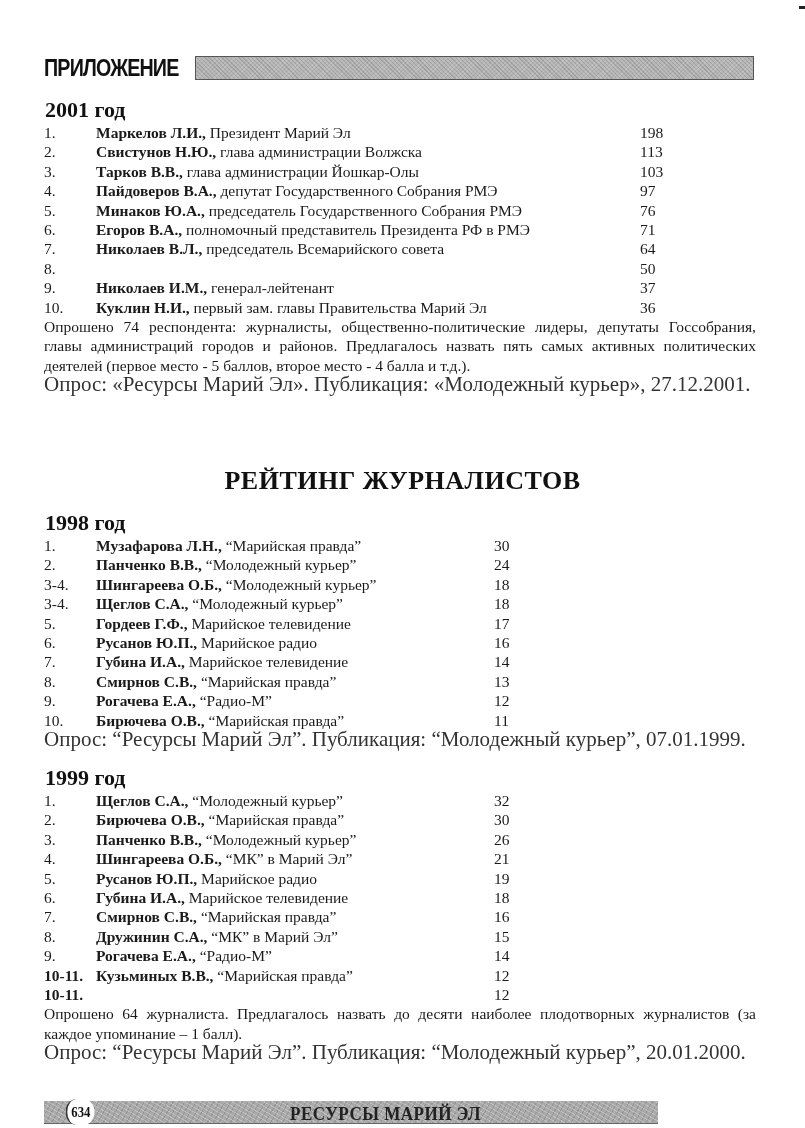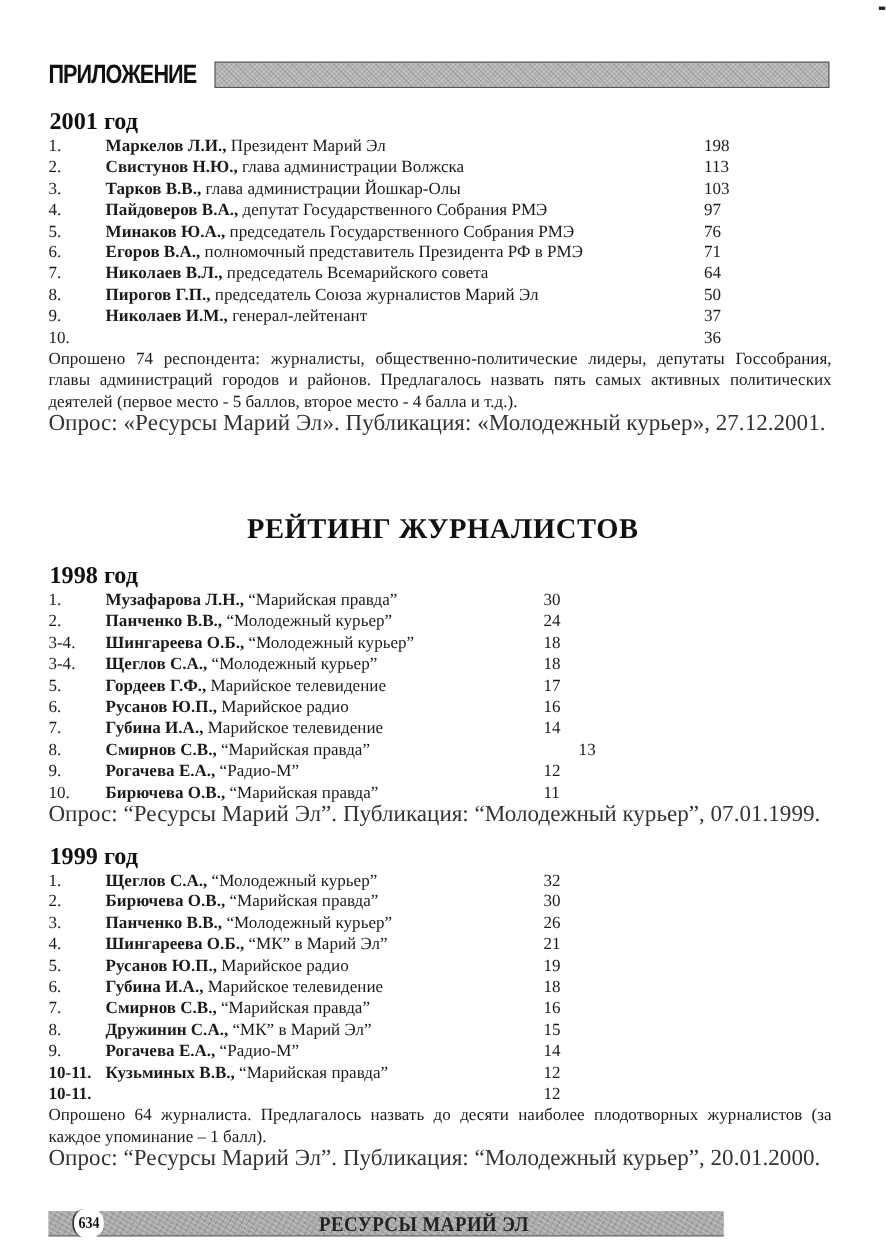--- a/index.html
+++ b/index.html
@@ -203,30 +203,30 @@
         <span class="rank-body"><span class="rank-name">Егоров В.А.,</span> <span class="rank-desc">полномочный представитель Президента РФ в РМЭ</span></span>
         <span class="rank-score" style="left: 596px;">71</span>
       </li>
       <li class="rank-row" style="position: relative;">
         <span class="rank-num">7.</span>
         <span class="rank-body"><span class="rank-name">Николаев В.Л.,</span> <span class="rank-desc">председатель Всемарийского совета</span></span>
         <span class="rank-score" style="left: 596px;">64</span>
       </li>
       <li class="rank-row" style="position: relative;">
         <span class="rank-num">8.</span>
-        <span class="rank-body"><span class="rank-name">Пирогов Г.П.,</span> <span class="rank-desc">председатель Союза журналистов Марий Эл</span></span>
         <span class="rank-score" style="left: 596px;">50</span>
       </li>
       <li class="rank-row" style="position: relative;">
         <span class="rank-num">9.</span>
         <span class="rank-body"><span class="rank-name">Николаев И.М.,</span> <span class="rank-desc">генерал-лейтенант</span></span>
         <span class="rank-score" style="left: 596px;">37</span>
       </li>
       <li class="rank-row" style="position: relative;">
         <span class="rank-num">10.</span>
+        <span class="rank-body"><span class="rank-name">Куклин Н.И.,</span> <span class="rank-desc">первый зам. главы Правительства Марий Эл</span></span>
         <span class="rank-score" style="left: 596px;">36</span>
       </li>
     </ul>
   <p class="note">Опрошено 74 респондента: журналисты, общественно-политические лидеры, депутаты Госсобрания, главы администраций городов и районов. Предлагалось назвать пять самых активных политических деятелей (первое место - 5 баллов, второе место - 4 балла и т.д.).</p>
   <p class="source">Опрос: «Ресурсы Марий Эл». Публикация: «Молодежный курьер», 27.12.2001.</p>
 </div>
 
 <h1 class="big-title">РЕЙТИНГ ЖУРНАЛИСТОВ</h1>
 
 <div class="section" style="top:510px; width:712px;">
@@ -263,21 +263,21 @@
         <span class="rank-score" style="left: 450px;">16</span>
       </li>
       <li class="rank-row" style="position: relative;">
         <span class="rank-num">7.</span>
         <span class="rank-body"><span class="rank-name">Губина И.А.,</span> <span class="rank-desc">Марийское телевидение</span></span>
         <span class="rank-score" style="left: 450px;">14</span>
       </li>
       <li class="rank-row" style="position: relative;">
         <span class="rank-num">8.</span>
         <span class="rank-body"><span class="rank-name">Смирнов С.В.,</span> <span class="rank-desc">“Марийская правда”</span></span>
-        <span class="rank-score" style="left: 450px; margin-left: 32px;">13</span>
+        <span class="rank-score" style="left: 450px;">13</span>
       </li>
       <li class="rank-row" style="position: relative;">
         <span class="rank-num">9.</span>
         <span class="rank-body"><span class="rank-name">Рогачева Е.А.,</span> <span class="rank-desc">“Радио-М”</span></span>
         <span class="rank-score" style="left: 450px;">12</span>
       </li>
       <li class="rank-row" style="position: relative;">
         <span class="rank-num">10.</span>
         <span class="rank-body"><span class="rank-name">Бирючева О.В.,</span> <span class="rank-desc">“Марийская правда”</span></span>
         <span class="rank-score" style="left: 450px;">11</span>

